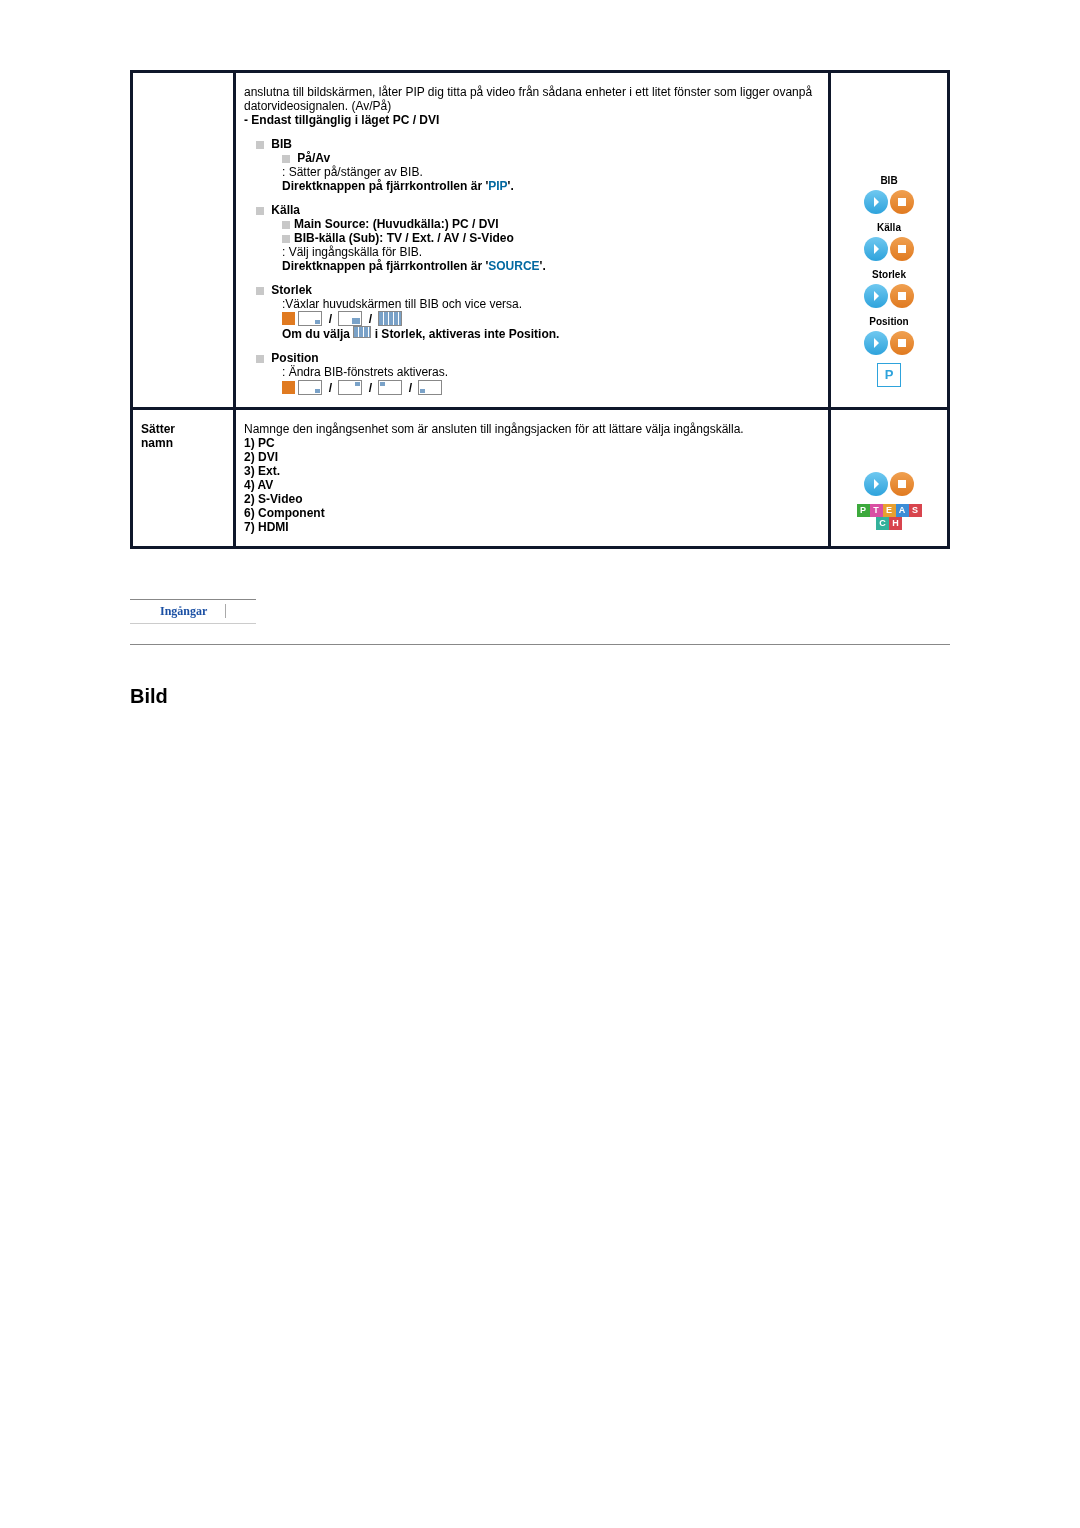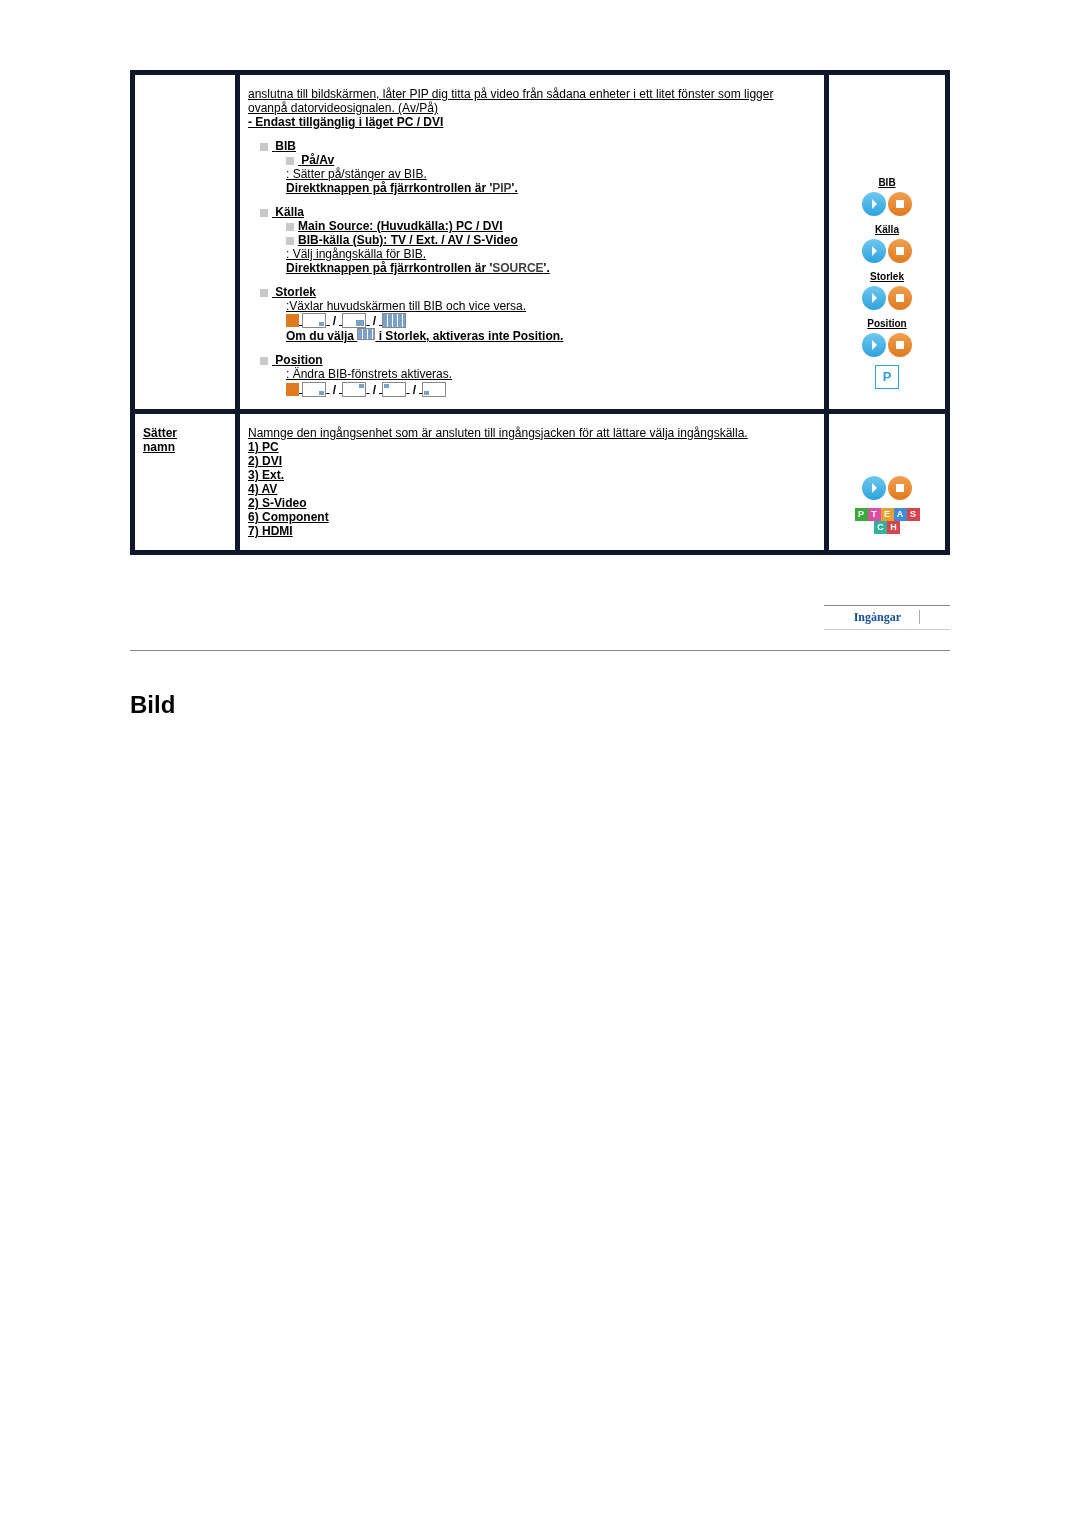--- a/index.html
+++ b/index.html
@@ -14,24 +14,23 @@
     width: 820px;
     margin: 0 auto;
     padding: 70px 100px 40px 100px;
   }
   table.main {
     width: 100%;
     border-collapse: collapse;
     border: 1px solid #999;
   }
   table.main td {
-    border: 5px solid #0f172a;
+    border: 3px solid #0f172a;
     vertical-align: top;
     padding: 12px 8px;
-    text-decoration: underline;
   }
   .col-left {
     width: 84px;
     font-weight: bold;
   }
   .col-right {
     width: 100px;
     text-align: center;
     font-size: 10px;
     font-weight: bold;
@@ -106,21 +105,21 @@
   .lH { background: #d8444d; }
   .sub-bullet {
     display: inline-block;
     width: 8px;
     height: 8px;
     background: #c8c8c8;
     margin-right: 4px;
     vertical-align: middle;
   }
   .bold { font-weight: bold; }
-  .green { color: #404040; font-weight: bold; }
+  .green { color: #0369a1; font-weight: bold; }
   .indent1 { padding-left: 12px; }
   .indent2 { padding-left: 26px; }
   .block { margin-top: 10px; }
   .size-icons span, .pos-icons span {
     display: inline-block;
     height: 13px;
     vertical-align: middle;
   }
   .sep { padding: 0 3px; font-weight: bold; }
   .rect-outline {
@@ -137,21 +136,21 @@
     background: repeating-linear-gradient(90deg, #7aa2c8 0 4px, #fff 4px 5px);
   }
   .dot-orange {
     display: inline-block;
     width: 13px;
     height: 10px;
     background: #e07a20;
     vertical-align: middle;
   }
   .tabs {
-    text-align: right;
+    text-align: left;
     margin: 50px 0 20px 0;
   }
   .tab-line {
     display: inline-block;
     border-top: 1px solid #888;
     border-bottom: 1px solid #ccc;
     padding: 4px 30px;
     font-family: "Times New Roman", serif;
     font-size: 12px;
   }
@@ -160,21 +159,21 @@
     font-weight: bold;
     padding-right: 18px;
     border-right: 1px solid #aaa;
   }
   hr.sep-line {
     border: none;
     border-top: 1px solid #888;
     margin: 20px 0 40px 0;
   }
   h2.section-title {
-    font-size: 24px;
+    font-size: 20px;
     font-weight: bold;
     margin: 0 0 12px 0;
   }
   .mode-label {
     font-weight: bold;
     font-size: 12px;
     padding-left: 20px;
   }
 </style>
 </head>

